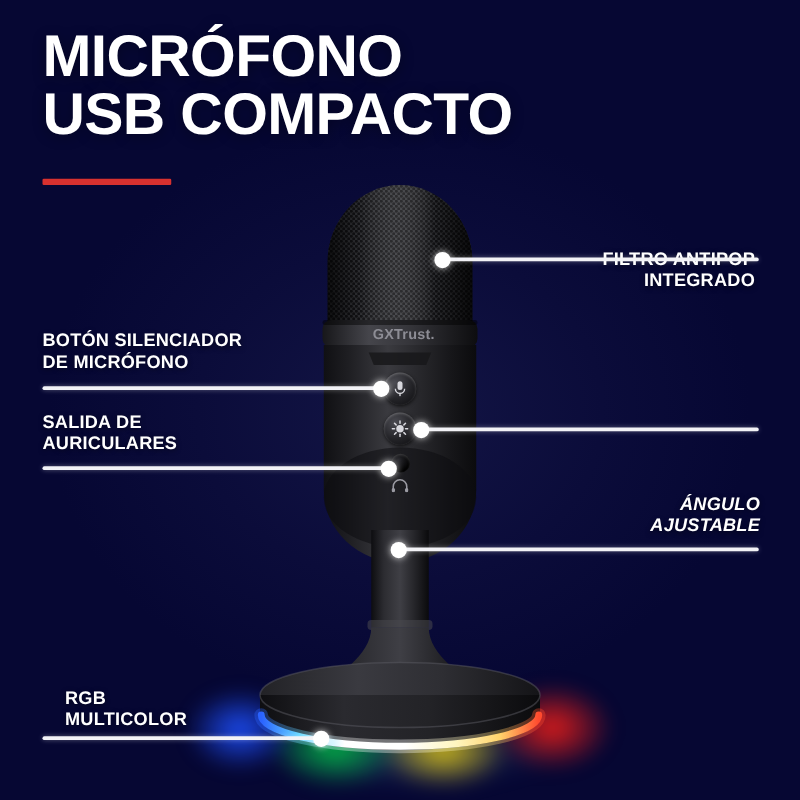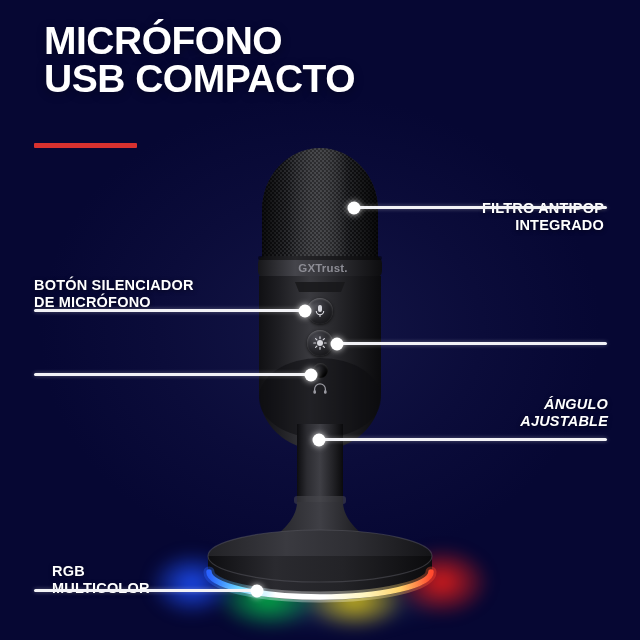--- a/index.html
+++ b/index.html
@@ -16,47 +16,46 @@
     background:
       radial-gradient(ellipse 360px 300px at 320px 330px, #131545 0%, #0b0c3a 45%, #060733 78%),
       #060733;
     overflow:hidden;
   }
 
   
   .title {
     position:absolute; left:34px; top:22px;
     color:#fff;
-    font-size:39px;
+    font-size:47px;
     font-weight:bold;
     line-height:0.98;
     letter-spacing:-0.5px;
     white-space:pre-line;
     text-shadow:0 2px 10px rgba(0,0,0,.35);
-    margin-left:10px;
   }
   .title-rule {
     position:absolute; left:34px; top:143px;
     width:103px; height:5px;
     background:#d7312f;
     border-radius:1px;
   }
 
   
   .callout { position:absolute; }
   .callout .txt {
     color:#fff;
     font-size:14.5px;
     font-weight:bold;
     line-height:1.18;
     letter-spacing:0.2px;
     white-space:pre-line;
     text-shadow:0 1px 4px rgba(0,0,0,.5);
   }
-  .callout.left .txt { text-align:left;margin-top:12px; }
+  .callout.left .txt { text-align:left; }
   .callout.right .txt { text-align:right; }
 
   
   .conn { position:absolute; height:3px; background:#f2f2f6; border-radius:2px;
           box-shadow:0 0 4px rgba(255,255,255,.35); }
   .dot  { position:absolute; width:13px; height:13px; border-radius:50%;
           background:#ffffff; box-shadow:0 0 6px rgba(255,255,255,.8);
           transform:translate(-50%,-50%); }
 
   
@@ -234,20 +233,24 @@
   <div class="callout left" style="left:34px; top:265px; width:240px;">
     <div class="txt">BOTÓN SILENCIADOR
 DE MICRÓFONO</div>
   </div>
   <div class="conn" style="left:34px; top:309px; width:270px;"></div>
   <div class="dot" style="left:305px; top:310.5px;"></div>
 
   <div class="conn" style="left:336px; top:342px; width:271px;"></div>
   <div class="dot" style="left:337px; top:343.5px;"></div>
 
+  <div class="callout left" style="left:34px; top:330px; width:230px;">
+    <div class="txt">SALIDA DE
+AURICULARES</div>
+  </div>
   <div class="conn" style="left:34px; top:373px; width:276px;"></div>
   <div class="dot" style="left:311px; top:374.5px;"></div>
 
   <div class="callout right" style="left:400px; top:396px; width:208px;font-style:italic;">
     <div class="txt">ÁNGULO
 AJUSTABLE</div>
   </div>
   <div class="conn" style="left:318px; top:438px; width:289px;"></div>
   <div class="dot" style="left:319px; top:439.5px;"></div>
 

